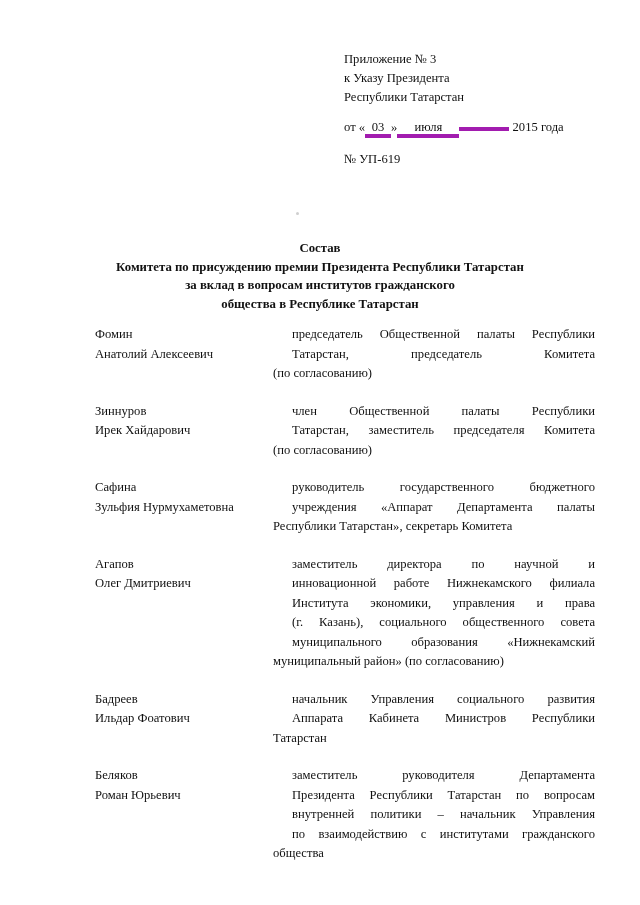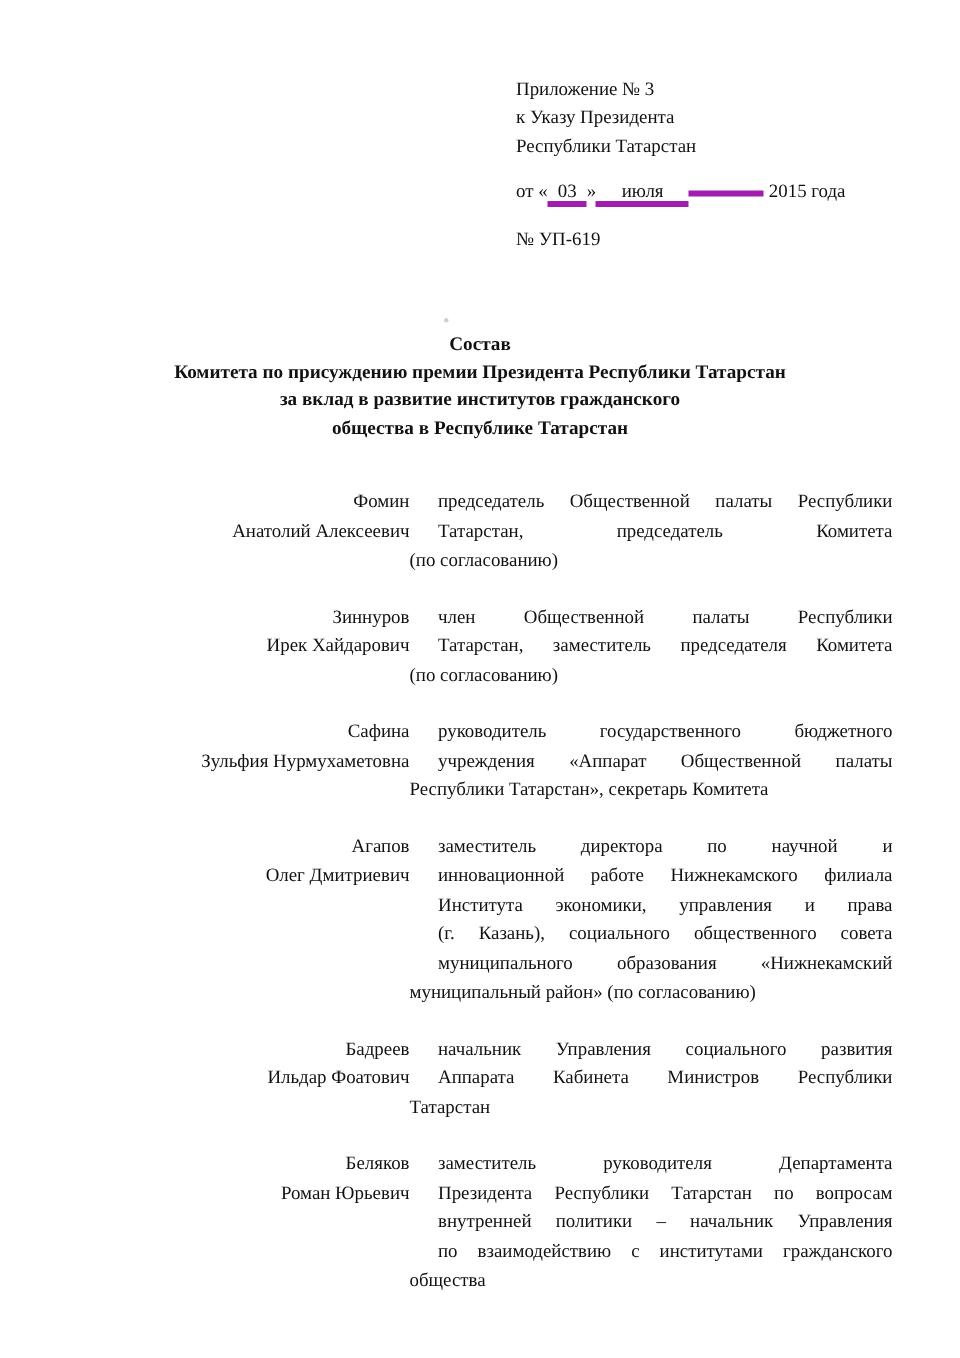--- a/index.html
+++ b/index.html
@@ -53,21 +53,21 @@
     margin-top: 12px;
     font-size: 12.6px;
     white-space: nowrap;
   }
   .u-num { width: 42px; }
 
   
   .title {
     position: absolute;
     left: 0;
-    top: 220px;
+    top: 239px;
     width: 640px;
     text-align: center;
     font-weight: bold;
     font-size: 12.8px;
     line-height: 18.5px;
   }
   .title .t-line { display: block; }
 
   
   .members {
@@ -79,21 +79,21 @@
   .member {
     display: flex;
     margin-bottom: 18px;
   }
   .m-name {
     width: 178px;
     flex: 0 0 178px;
     font-size: 12.6px;
     line-height: 19.5px;
   }
-  .m-name span { display: block; text-align: right; }
+  .m-name span { display: block; }
   .m-role {
     flex: 1 1 auto;
     font-size: 12.6px;
     line-height: 19.5px;
     text-align: justify;
     text-justify: inter-word;
   }
   .m-role .rl {
     display: block;
     text-align: justify;
@@ -133,21 +133,21 @@
     </div>
 
     <div class="decree-line">
       <span>№ УП-</span><span class="u u-num">619</span>
     </div>
   </div>
 
   <div class="title">
     <span class="t-line">Состав</span>
     <span class="t-line">Комитета по присуждению премии Президента Республики Татарстан</span>
-    <span class="t-line">за вклад в развитие институтов гражданского</span>
+    <span class="t-line">за вклад в вопросам институтов гражданского</span>
     <span class="t-line">общества в Республике Татарстан</span>
   </div>
 
   <div class="members">
 
     <div class="member">
       <div class="m-name">
         <span>Фомин</span>
         <span>Анатолий Алексеевич</span>
       </div>
@@ -170,21 +170,21 @@
       </div>
     </div>
 
     <div class="member">
       <div class="m-name">
         <span>Сафина</span>
         <span>Зульфия Нурмухаметовна</span>
       </div>
       <div class="m-role">
         <span class="rl j">руководитель государственного бюджетного</span>
-        <span class="rl j">учреждения «Аппарат Общественной палаты</span>
+        <span class="rl j">учреждения «Аппарат Департамента палаты</span>
         <span class="rl last">Республики Татарстан», секретарь Комитета</span>
       </div>
     </div>
 
     <div class="member">
       <div class="m-name">
         <span>Агапов</span>
         <span>Олег Дмитриевич</span>
       </div>
       <div class="m-role">

